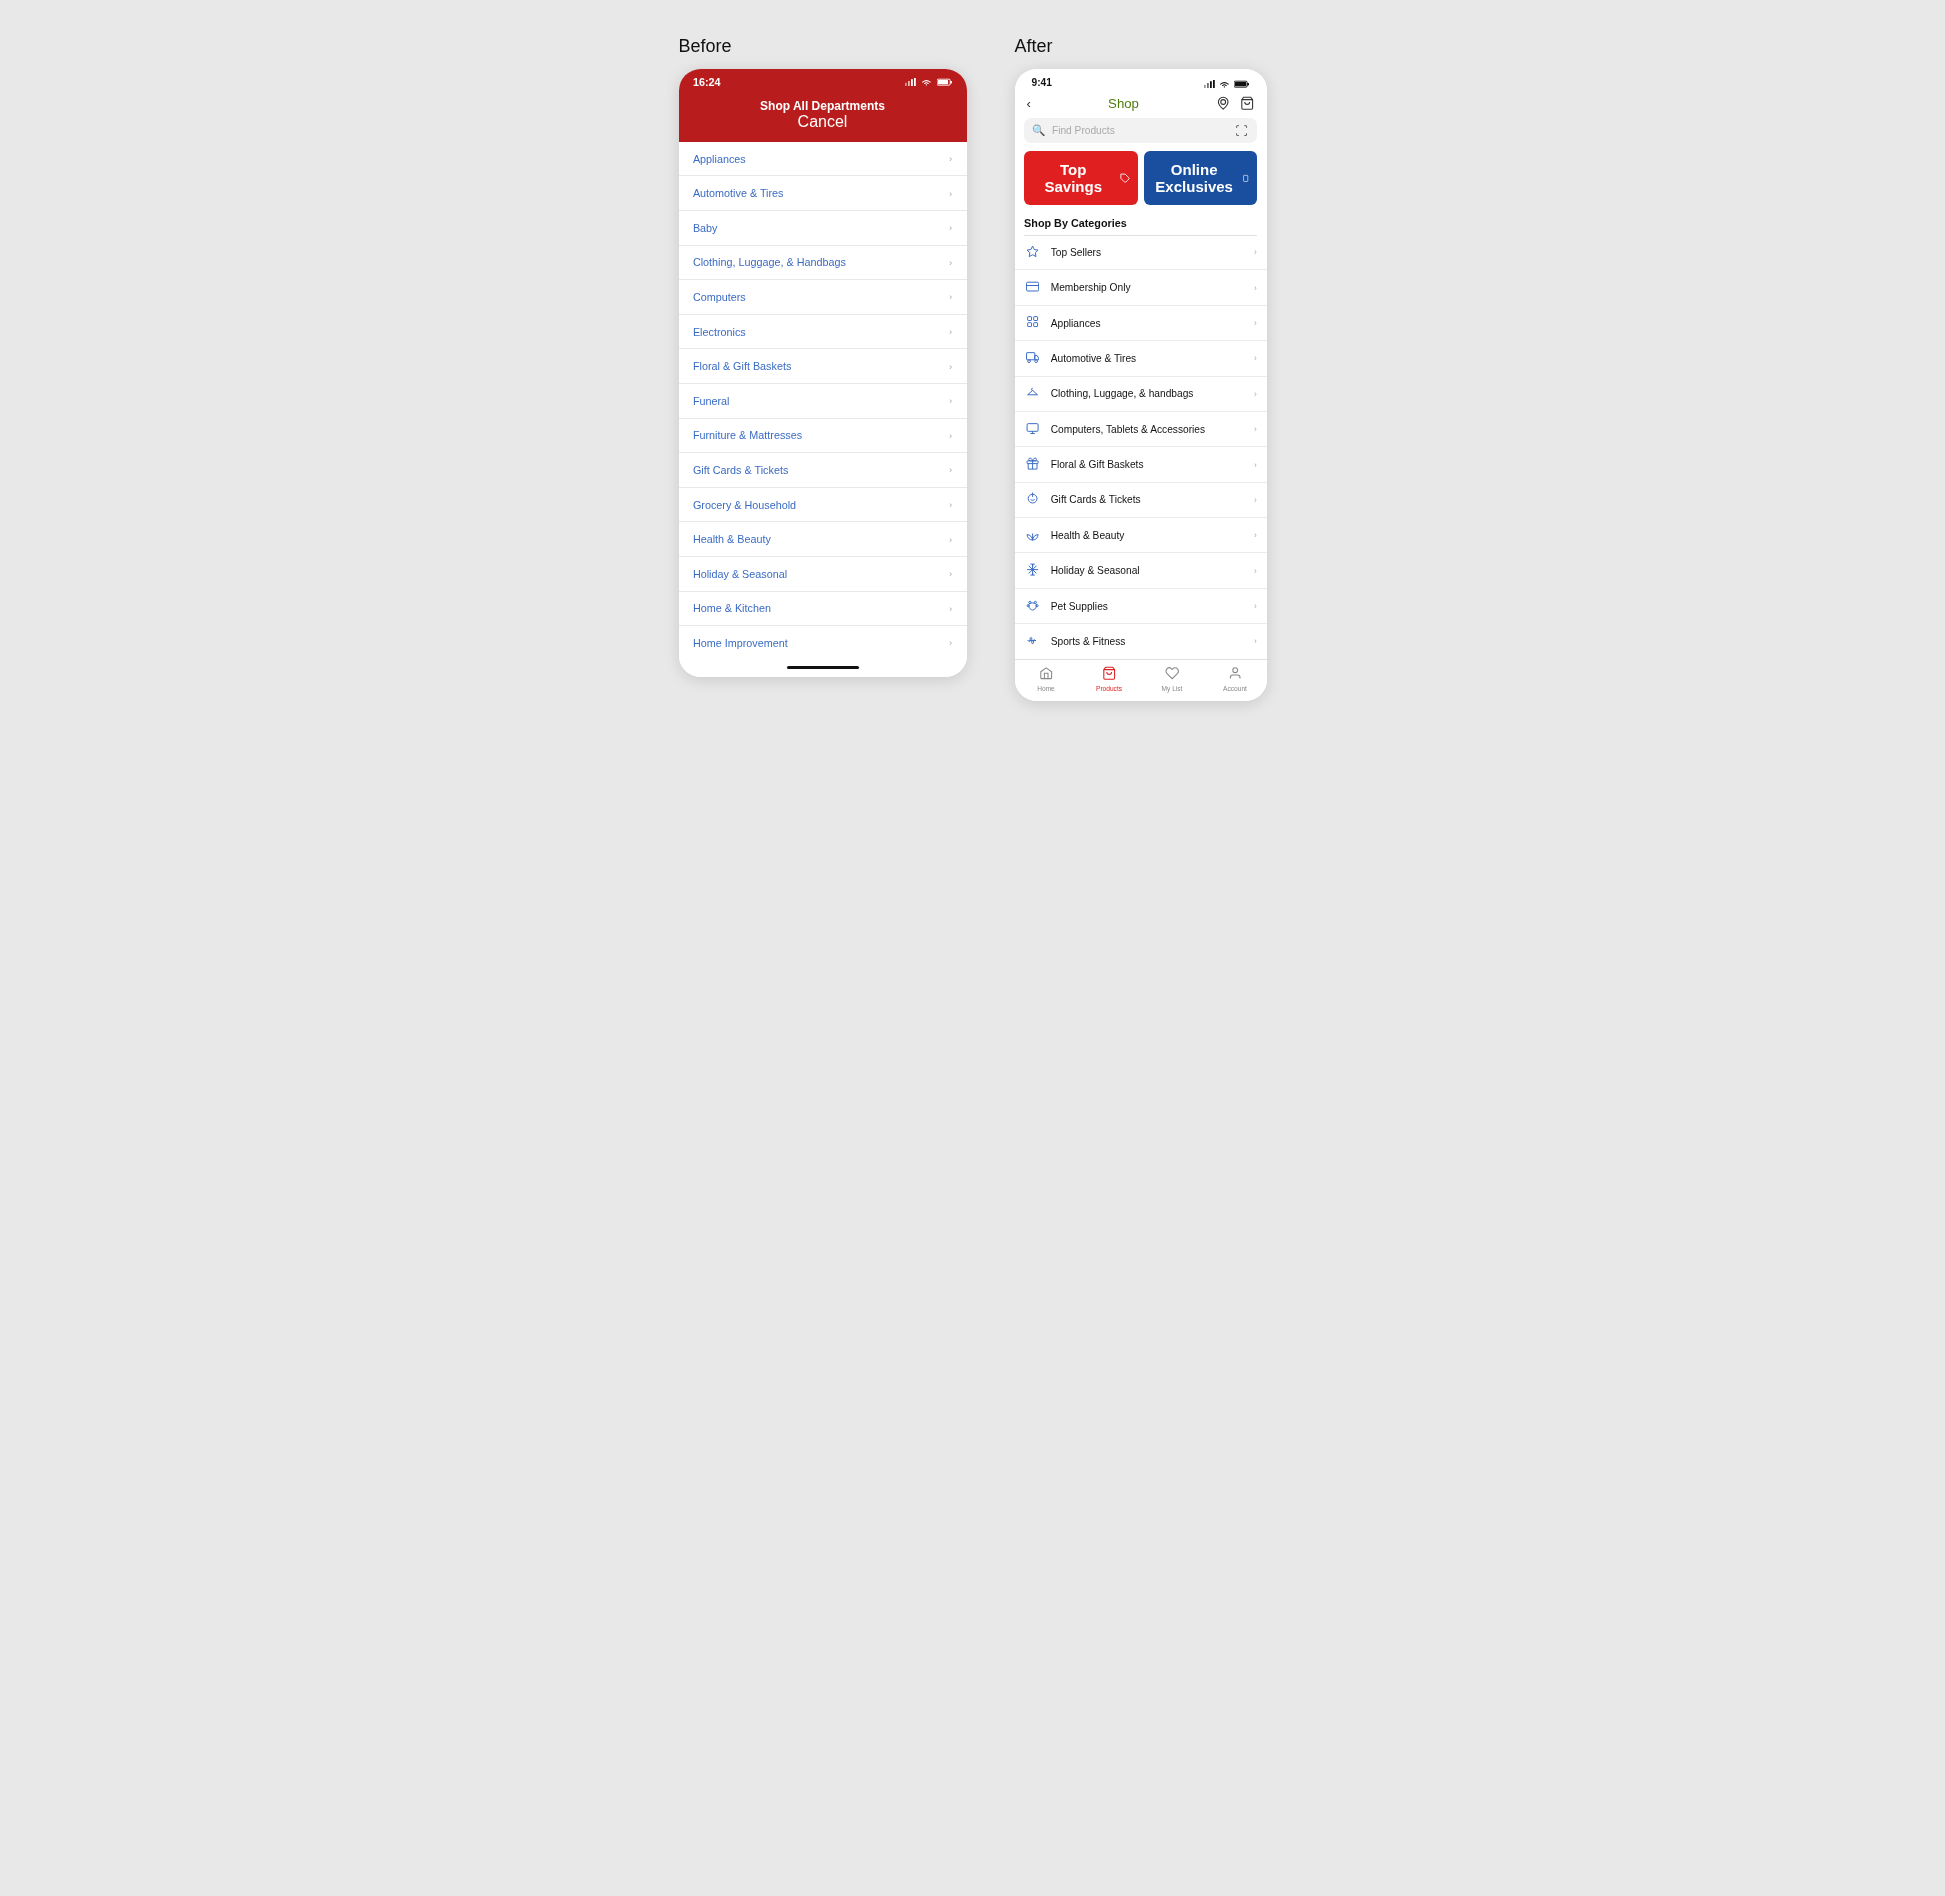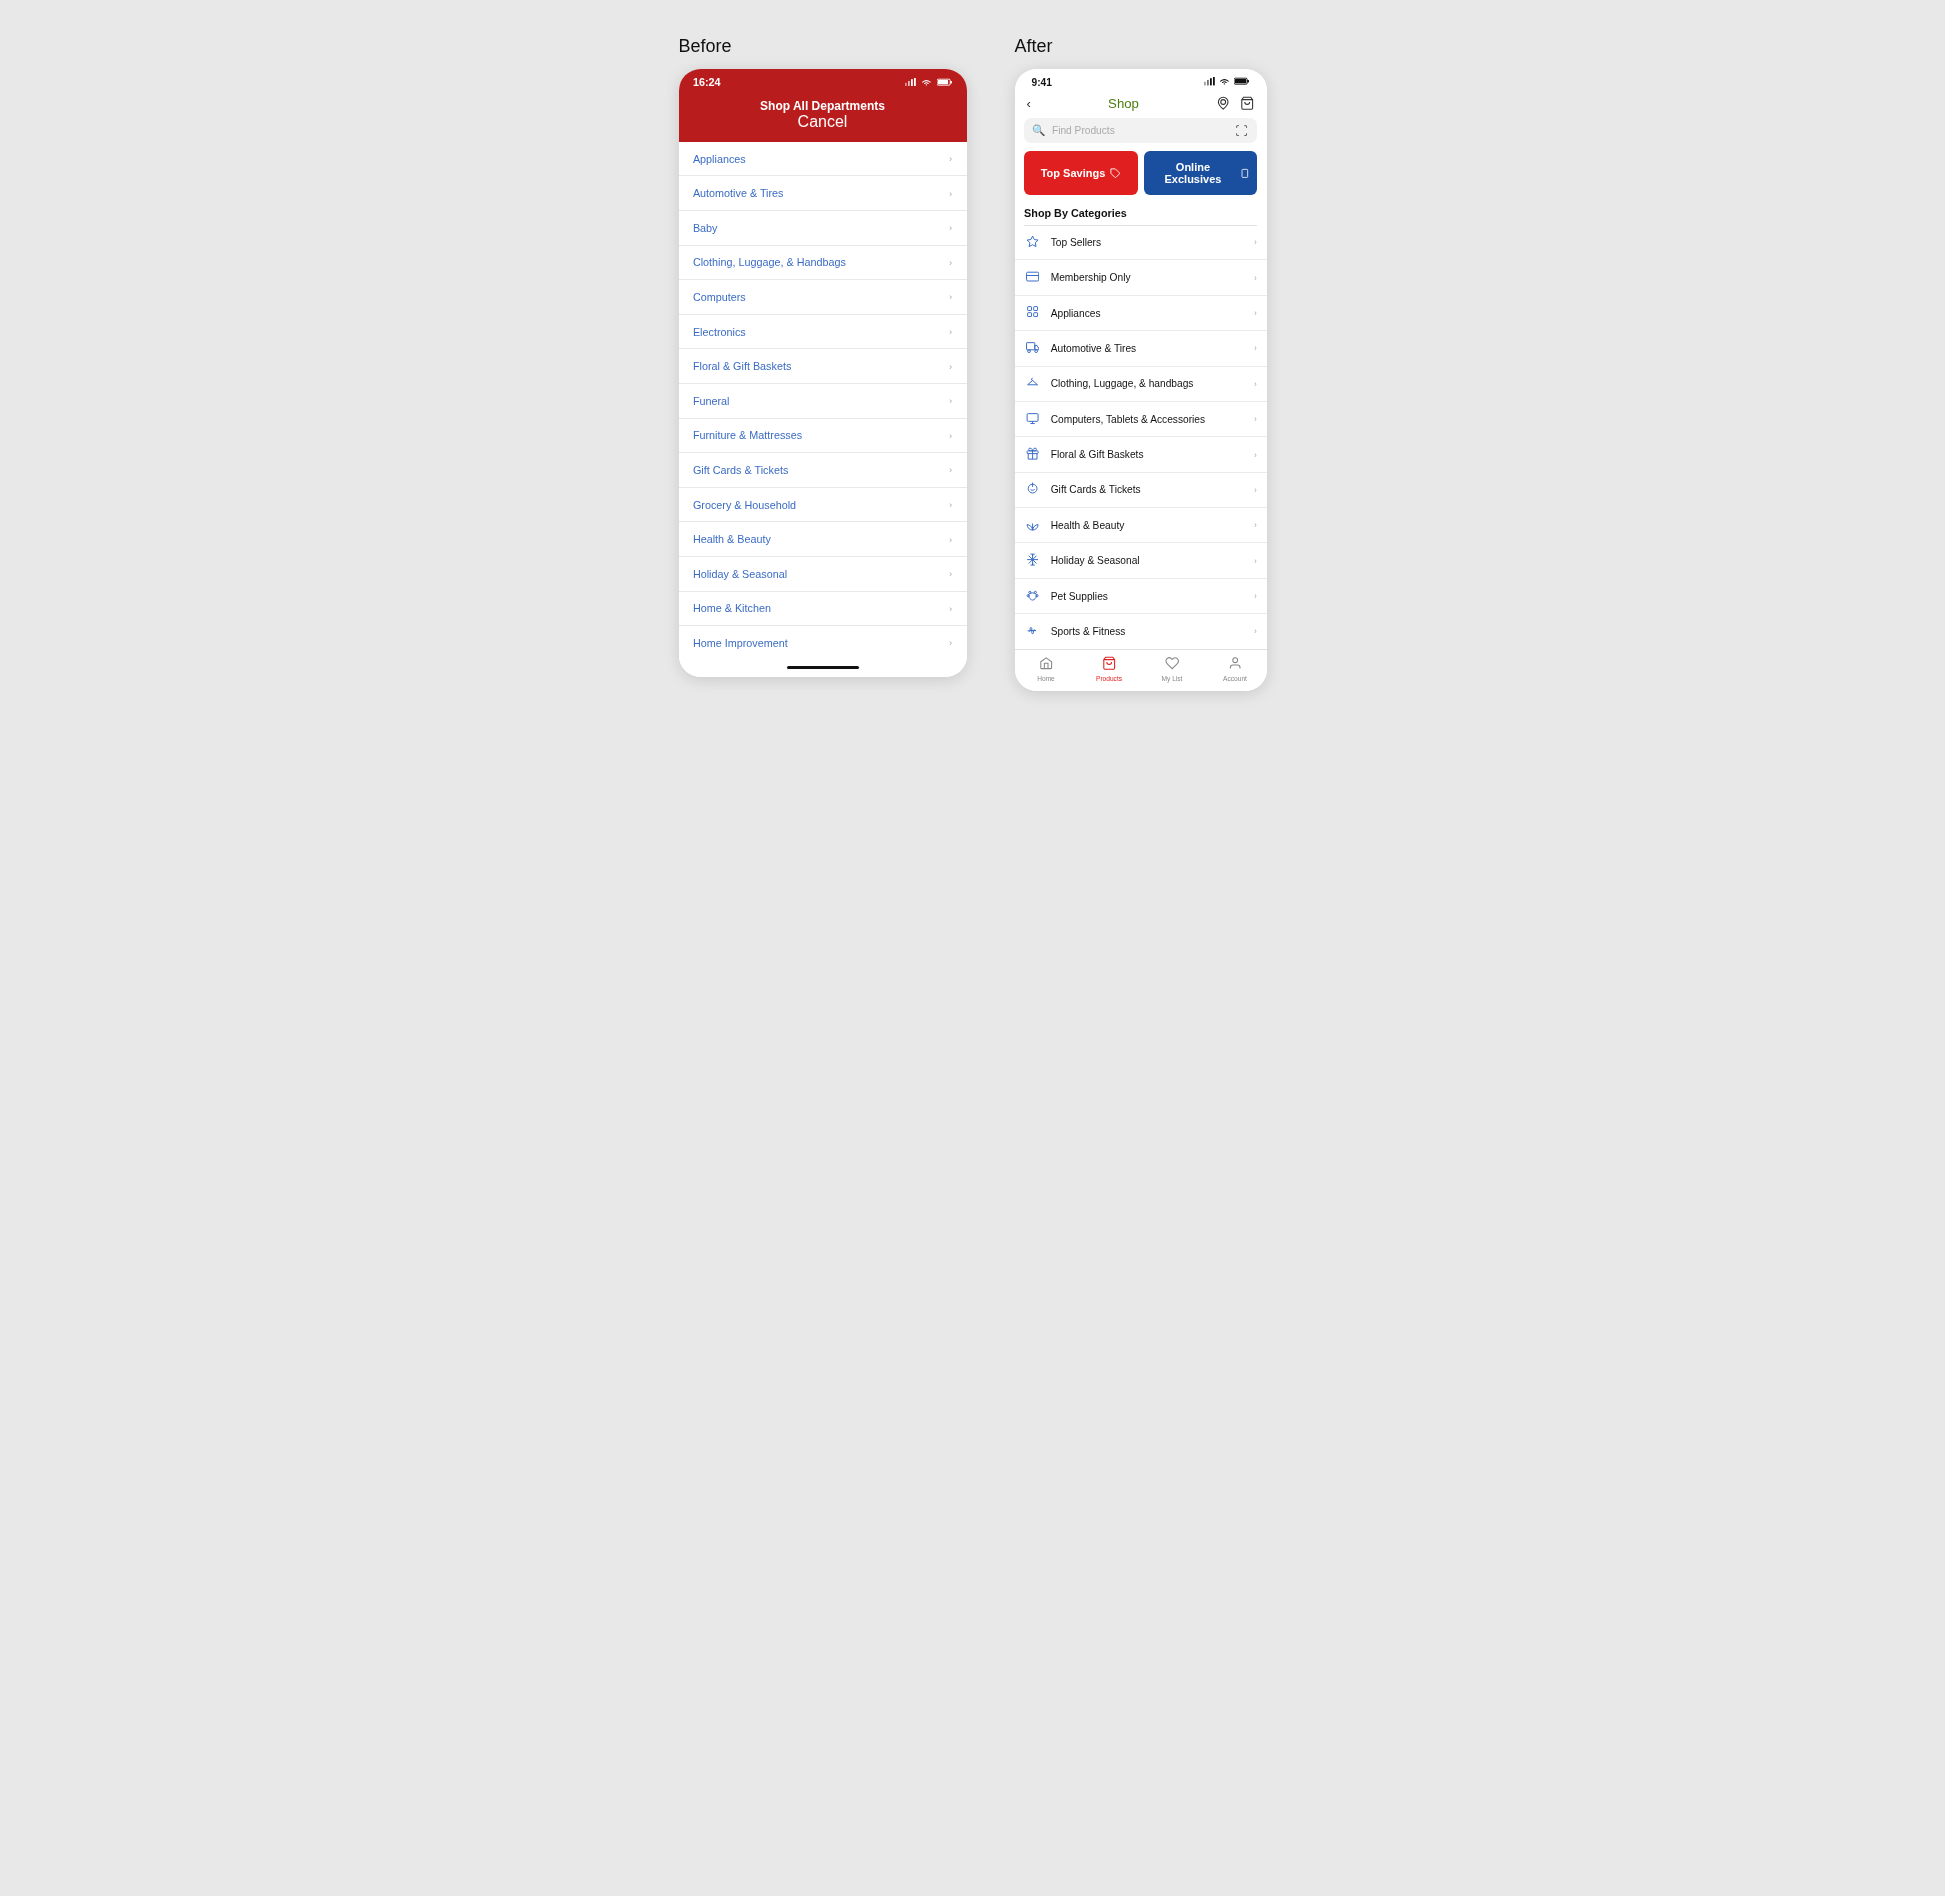--- a/index.html
+++ b/index.html
@@ -107,21 +107,21 @@
     .phone-after {
       width: 252px;
       background: #fff;
       border-radius: 21.6px;
       overflow: hidden;
       box-shadow: 0 2.4px 14.4px rgba(0,0,0,0.13);
     }
     .after-status-bar {
       display: flex;
       justify-content: space-between;
-      align-items: flex-start;
+      align-items: flex-end;
       padding: 8.4px 17px 4.8px;
       background: #fff;
     }
     .after-time {
       font-size: 10.2px;
       font-weight: 600;
       color: #111;
     }
     .after-status-icons {
       display: flex;
@@ -170,21 +170,21 @@
     .after-promo-row {
       display: flex;
       gap: 6px;
       padding: 0 9.6px 9.6px;
     }
     .promo-btn {
       flex: 1;
       border: none;
       border-radius: 6px;
       padding: 9.6px 7.2px;
-      font-size: 11px;
+      font-size: 15px;
       font-weight: 600;
       cursor: pointer;
       display: flex;
       align-items: center;
       justify-content: center;
       gap: 4.8px;
     }
     .promo-btn.red {
       background: #e02020;
       color: #fff;

